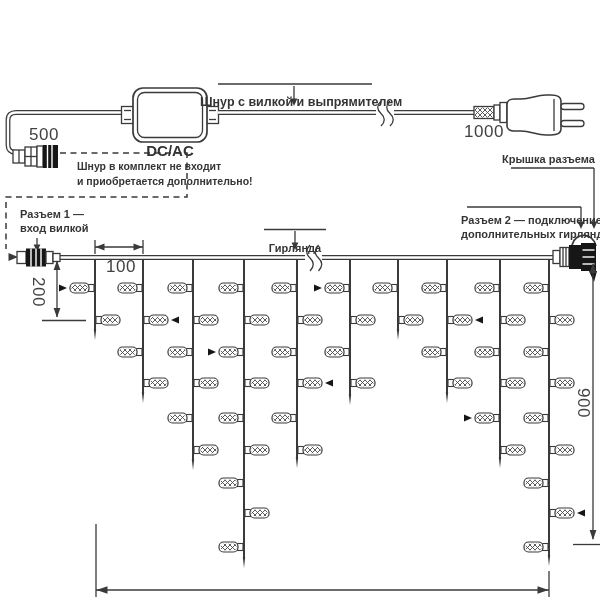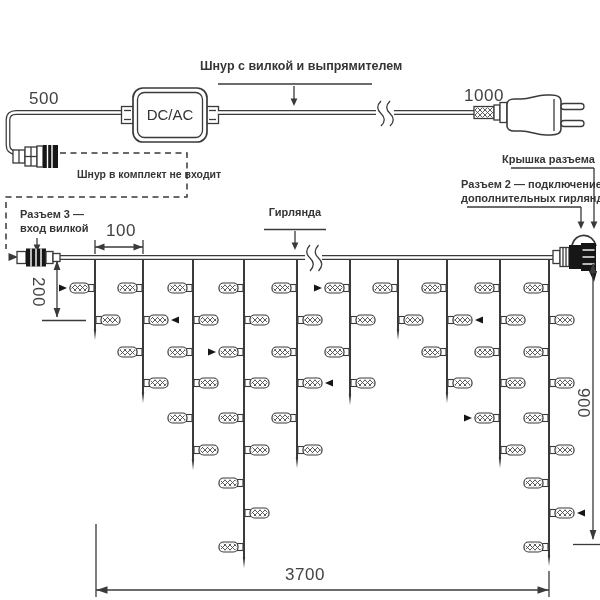--- a/index.html
+++ b/index.html
@@ -18,21 +18,21 @@
   .fillt{fill:var(--line,#3a3a3a);stroke:none;}
   .wln  {stroke:#fff;stroke-width:1.4;fill:none;}
   .dashed{stroke:var(--line,#3a3a3a);stroke-width:1.5;fill:none;stroke-dasharray:6 4.5;}
   .white{fill:#fff;stroke:none;}
   
   .t{position:absolute;white-space:nowrap;}
   .num{font-size:17px;color:var(--dim,#424242);letter-spacing:.5px;}
   .lbl{font-size:11px;font-weight:bold;color:var(--text,#353535);}
   .lbl2{font-size:10.5px;font-weight:bold;color:var(--text,#353535);}
   .sku{font-size:8.8px;font-weight:bold;color:var(--text,#474747);}
-  .ctr{text-align:center;}
+  .ctr{text-align:center;margin-top:36px;}
   .rgt{text-align:left;}
   .vtext{position:absolute;width:44px;height:18px;text-align:center;transform:rotate(90deg);}
 </style>
 </head>
 <body>
 
 <div class="canvas" style="--line: #3a3a3a; --dark: #161616; --text: #353535; --dim: #424242; --background: #ffffff;">
 
 <svg width="600" height="600" viewBox="0 0 600 600">
   <defs>
@@ -485,27 +485,28 @@
             <rect x="542.5" y="543.5" width="5.5" height="7" fill="#fff" stroke="var(--line)" stroke-width="1.1"></rect>
             <rect x="524" y="542" width="19" height="10" rx="4.5" fill="#fff" stroke="var(--line)" stroke-width="1.2"></rect>
             <rect x="525.5" y="543.7" width="16" height="6.6" rx="3" fill="url(#hatch)"></rect>
           </g>
         </g>
       </g>
 </svg>
 
 <div class="t num ctr" style="left:16px;top:89px;width:56px;text-align:center;">500</div>
 <div class="t num ctr" style="left:456px;top:86px;width:56px;">1000</div>
-<div class="t ctr" style="left:133px;top:106px;width:74px;font-size:15px;font-weight:normal;color:#333;">DC/AC</div>
+<div class="t ctr" style="left:133px;top:106px;width:74px;font-size:15px;font-weight:bold;color:#333;">DC/AC</div>
 
 <div class="t lbl ctr" style="left:200px;top:59px;width:190px;font-size:12.5px;" sku="">Шнур с вилкой и выпрямителем</div>
 
-<div class="t lbl2" style="left:77px;top:160px;margin-top:8px;">Шнур в комплект не входит</div>
-
-<div class="t lbl" style="left:20px;top:208px;">Разъем 3 —</div>
+<div class="t lbl2" style="left:77px;top:160px;">Шнур в комплект не входит</div>
+<div class="t lbl2" style="left:77px;top:175px;">и приобретается дополнительно!</div>
+
+<div class="t lbl" style="left:20px;top:208px;">Разъем 1 —</div>
 <div class="t lbl" style="left:20px;top:222px;">вход вилкой</div>
 
 <div class="t lbl rgt" style="left:502px;top:153px;width:95px;">Крышка разъема</div>
 <div class="t lbl ctr" style="left:461px;top:178px;width:124px;">Разъем 2 — подключение</div>
 <div class="t lbl ctr" style="left:461px;top:192px;width:124px;">дополнительных гирлянд</div>
 
 <div class="t lbl ctr" style="left:262px;top:206px;width:66px;">Гирлянда</div>
 
 <div class="t num ctr" style="left:97px;top:221px;width:48px;">100</div>
 <div class="vtext num" style="left:17px;top:283px;">200</div>

